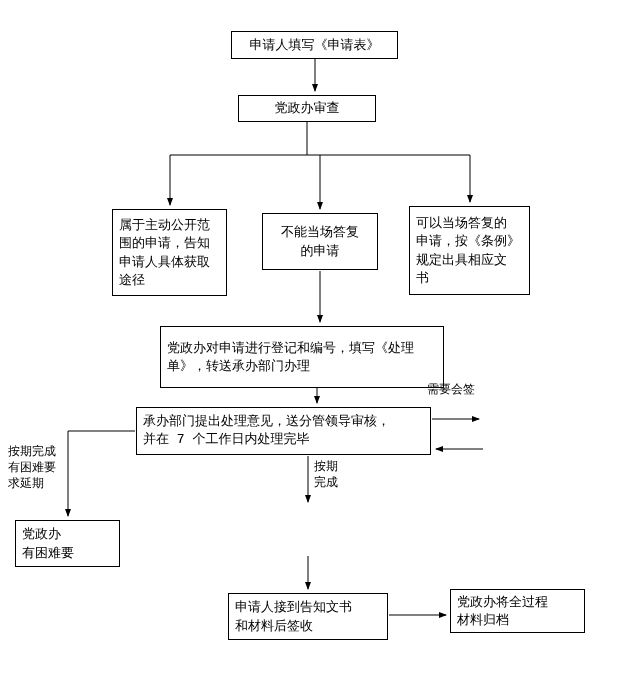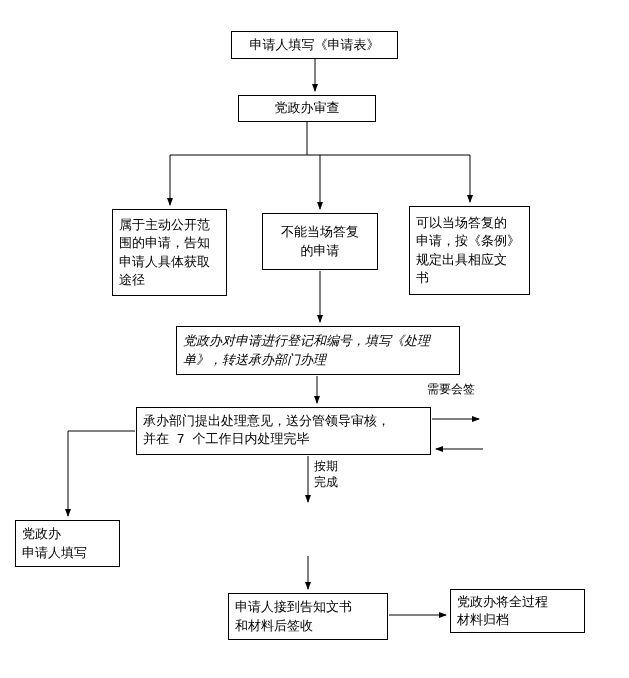--- a/index.html
+++ b/index.html
@@ -20,21 +20,21 @@
   .lbl {
     position:absolute; font-size:12px; line-height:1.35;
     white-space:pre-line; background:transparent;
   }
   
   #n-apply       { left:231px; top:31px;  width:167px; height:28px; }
   #n-review      { left:238px; top:95px;  width:138px; height:27px; }
   #n-proactive   { left:112px; top:209px; width:115px; height:87px; }
   #n-cannot      { left:262px; top:213px; width:116px; height:57px; }
   #n-can         { left:409px; top:206px; width:121px; height:89px; }
-  #n-register    { left:176px; top:326px; width:284px; height:49px;font-style:italic; }
+  #n-register    { left:160px; top:326px; width:284px; height:62px; }
   #n-handle      { left:136px; top:407px; width:295px; height:48px;font-family:Liberation Mono, monospace; }
   #n-countersign { left:483px; top:400px; width:108px; height:66px; }
   #n-delay       { left:15px;  top:520px; width:105px; height:47px; }
   #n-notify      { left:196px; top:506px; width:224px; height:49px; }
   #n-sign        { left:228px; top:593px; width:160px; height:47px; }
   #n-archive     { left:450px; top:589px; width:135px; height:44px; }
   #l-countersign { left:427px; top:381px; width:64px;  }
   #l-ontime      { left:314px; top:458px; width:40px;  }
   #l-delayreq    { left:8px;   top:443px; width:62px;  }
 </style>
@@ -94,28 +94,31 @@
 书</div>
 
   <div id="n-register" class="node">党政办对申请进行登记和编号，填写《处理
 单》，转送承办部门办理</div>
 
   <div id="n-handle" class="node">承办部门提出处理意见，送分管领导审核，
 并在 7 个工作日内处理完毕</div>
 
 
   <div id="n-delay" class="node">党政办
-申请人填写</div>
+有困难要</div>
 
 
   <div id="n-sign" class="node">申请人接到告知文书
 和材料后签收</div>
 
   <div id="n-archive" class="node">党政办将全过程
 材料归档</div>
 
   <div id="l-countersign" class="lbl">需要会签</div>
 
   <div id="l-ontime" class="lbl">按期
 完成</div>
 
+  <div id="l-delayreq" class="lbl">按期完成
+有困难要
+求延期</div>
 
 </div>
 
 </body></html>

